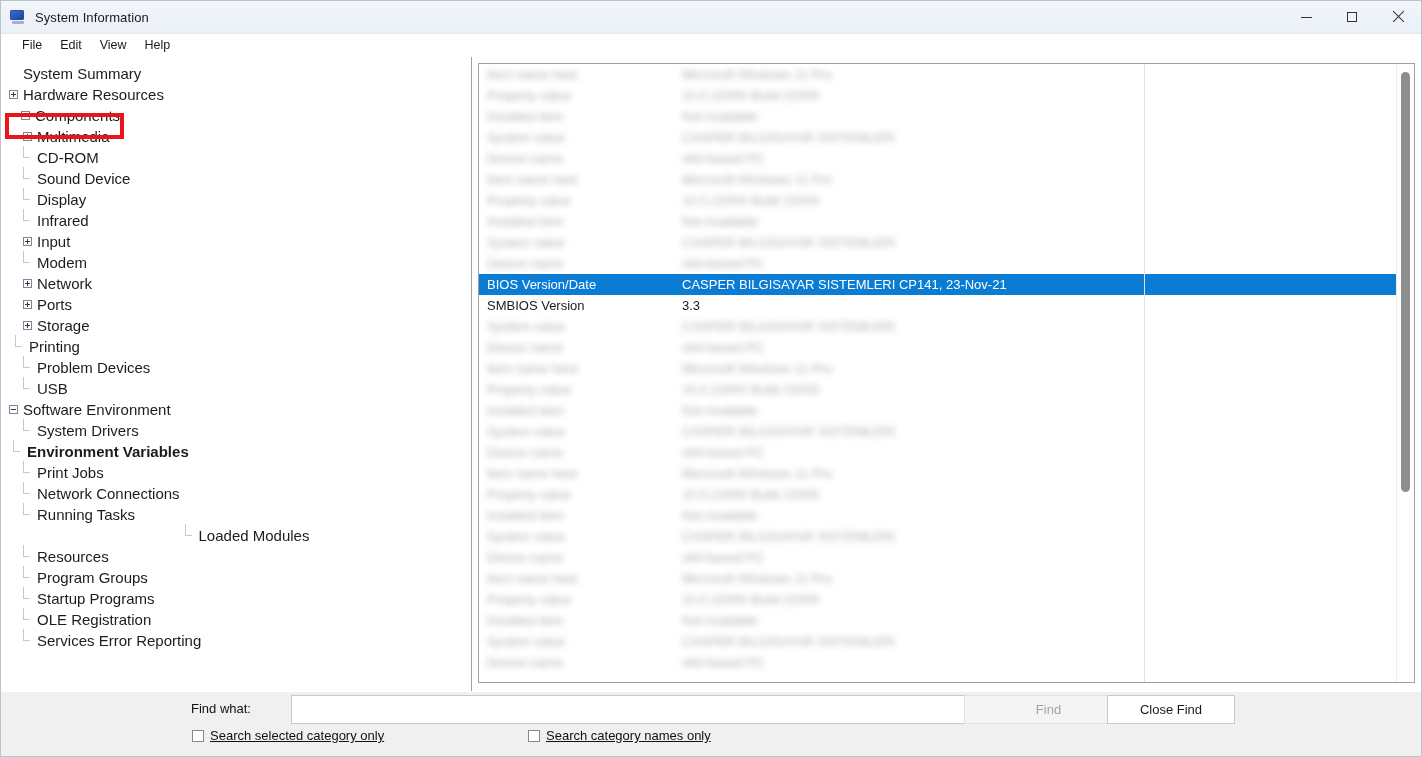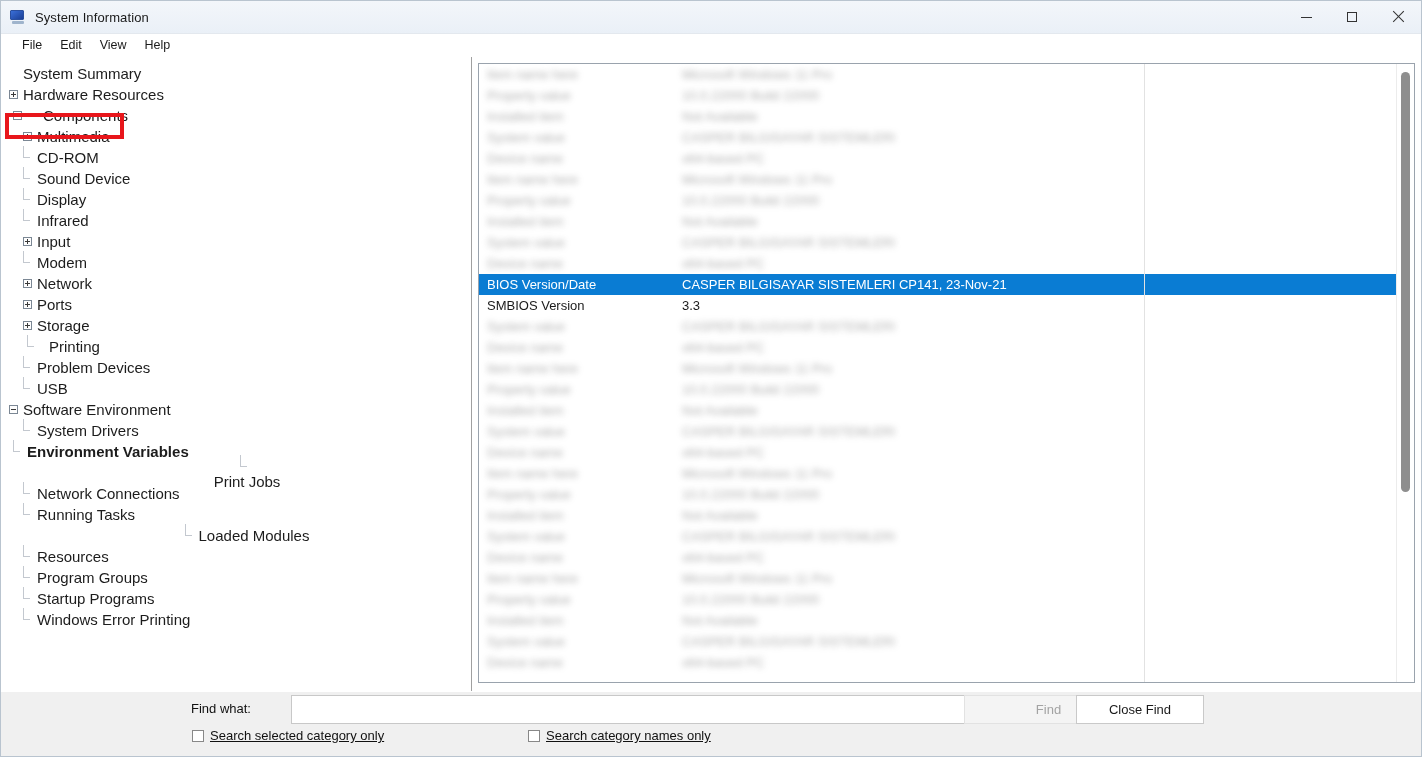--- a/index.html
+++ b/index.html
@@ -287,21 +287,21 @@
     color: #1a1a1a;
     display: flex; align-items: center; justify-content: center;
   }
   .btn.find {
     left: 963px; width: 169px;
     background: #f4f4f4;
     border-color: #e2e2e2;
     color: #a3a3a3;
   }
   .btn.close-find {
-    left: 1075px; width: 128px;
+    left: 1106px; width: 128px;
     background: #ffffff;
     border-color: #c9c9c9;
   }
   .chk-row {
     position: absolute;
     top: 36px;
     display: flex;
     align-items: center;
     font-size: 13px;
     color: #111;
@@ -354,21 +354,21 @@
     <div class="tree-pane">
       <div class="tree-inner" id="tree-inner">
           <div class="tree-row" style="padding-left: 8px;">
             <span class="spacer-line"></span>
             <span class="lbl">System Summary</span>
           </div>
           <div class="tree-row" style="padding-left: 8px;">
             <span class="twisty plus"></span>
             <span class="lbl">Hardware Resources</span>
           </div>
-          <div class="tree-row" style="padding-left: 12px; gap: 16px;">
+          <div class="tree-row" style="padding-left: 20px;">
             <span class="twisty"></span>
             <span class="lbl">Components</span>
           </div>
           <div class="tree-row" style="padding-left: 22px;">
             <span class="twisty plus"></span>
             <span class="lbl">Multimedia</span>
           </div>
           <div class="tree-row" style="padding-left: 22px;">
             <span class="spacer-line leaf"></span>
             <span class="lbl">CD-ROM</span>
@@ -398,21 +398,21 @@
             <span class="lbl">Network</span>
           </div>
           <div class="tree-row" style="padding-left: 22px;">
             <span class="twisty plus"></span>
             <span class="lbl">Ports</span>
           </div>
           <div class="tree-row" style="padding-left: 22px;">
             <span class="twisty plus"></span>
             <span class="lbl">Storage</span>
           </div>
-          <div class="tree-row" style="padding-left: 26px; gap: 8px;">
+          <div class="tree-row" style="padding-left: 14px;">
             <span class="spacer-line leaf"></span>
             <span class="lbl">Printing</span>
           </div>
           <div class="tree-row" style="padding-left: 22px;">
             <span class="spacer-line leaf"></span>
             <span class="lbl">Problem Devices</span>
           </div>
           <div class="tree-row" style="padding-left: 22px;">
             <span class="spacer-line leaf"></span>
             <span class="lbl">USB</span>
@@ -422,21 +422,21 @@
             <span class="lbl">Software Environment</span>
           </div>
           <div class="tree-row" style="padding-left: 22px;">
             <span class="spacer-line leaf"></span>
             <span class="lbl">System Drivers</span>
           </div>
           <div class="tree-row" style="padding-left: 12px; font-weight: bold;">
             <span class="spacer-line leaf"></span>
             <span class="lbl">Environment Variables</span>
           </div>
-          <div class="tree-row" style="padding-left: 22px; flex-direction: column;">
+          <div class="tree-row" style="padding-left: 22px;">
             <span class="spacer-line leaf"></span>
             <span class="lbl">Print Jobs</span>
           </div>
           <div class="tree-row" style="padding-left: 22px;">
             <span class="spacer-line leaf"></span>
             <span class="lbl">Network Connections</span>
           </div>
           <div class="tree-row" style="padding-left: 22px;">
             <span class="spacer-line leaf"></span>
             <span class="lbl">Running Tasks</span>
@@ -452,21 +452,25 @@
           <div class="tree-row" style="padding-left: 22px;">
             <span class="spacer-line leaf"></span>
             <span class="lbl">Program Groups</span>
           </div>
           <div class="tree-row" style="padding-left: 22px;">
             <span class="spacer-line leaf"></span>
             <span class="lbl">Startup Programs</span>
           </div>
           <div class="tree-row" style="padding-left: 22px;">
             <span class="spacer-line leaf"></span>
-            <span class="lbl">Windows Error Printing</span>
+            <span class="lbl">OLE Registration</span>
+          </div>
+          <div class="tree-row" style="padding-left: 22px;">
+            <span class="spacer-line leaf"></span>
+            <span class="lbl">Services Error Reporting</span>
           </div>
         </div>
       <div class="redbox"></div>
     </div>
 
     <div class="detail-pane">
       <div class="detail-scrollarea">
         <div class="col-divider" style="left:665px"></div>
         <div id="detail-rows">
             <div class="det-row blurred">

